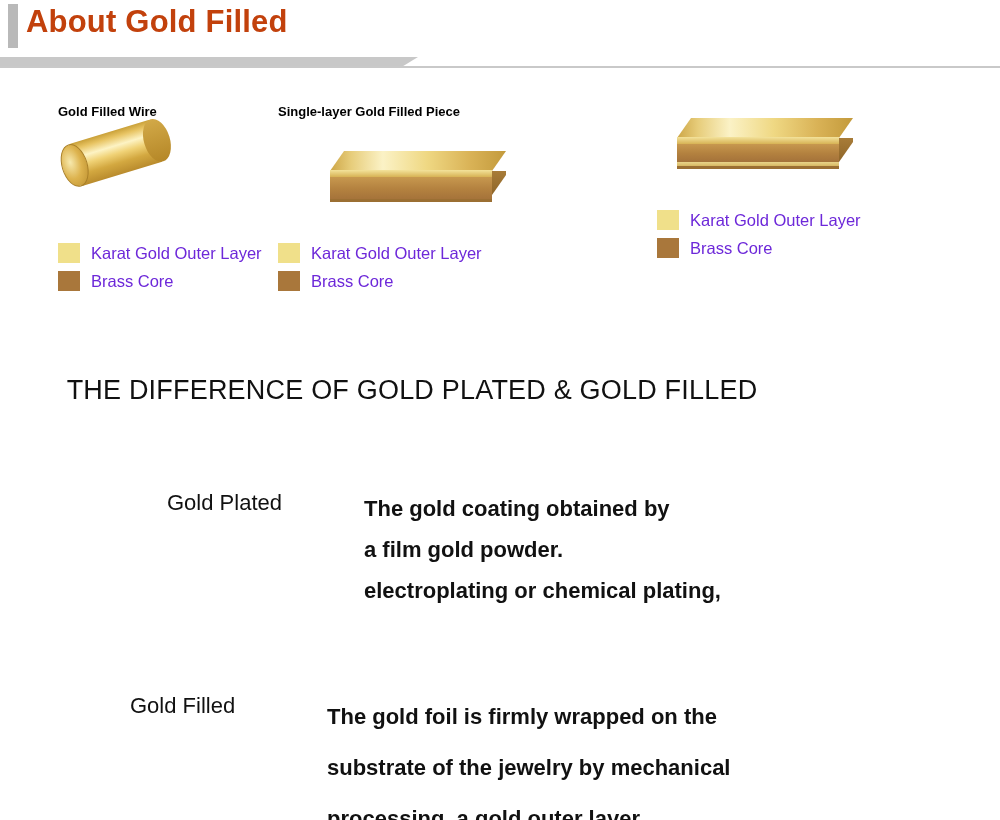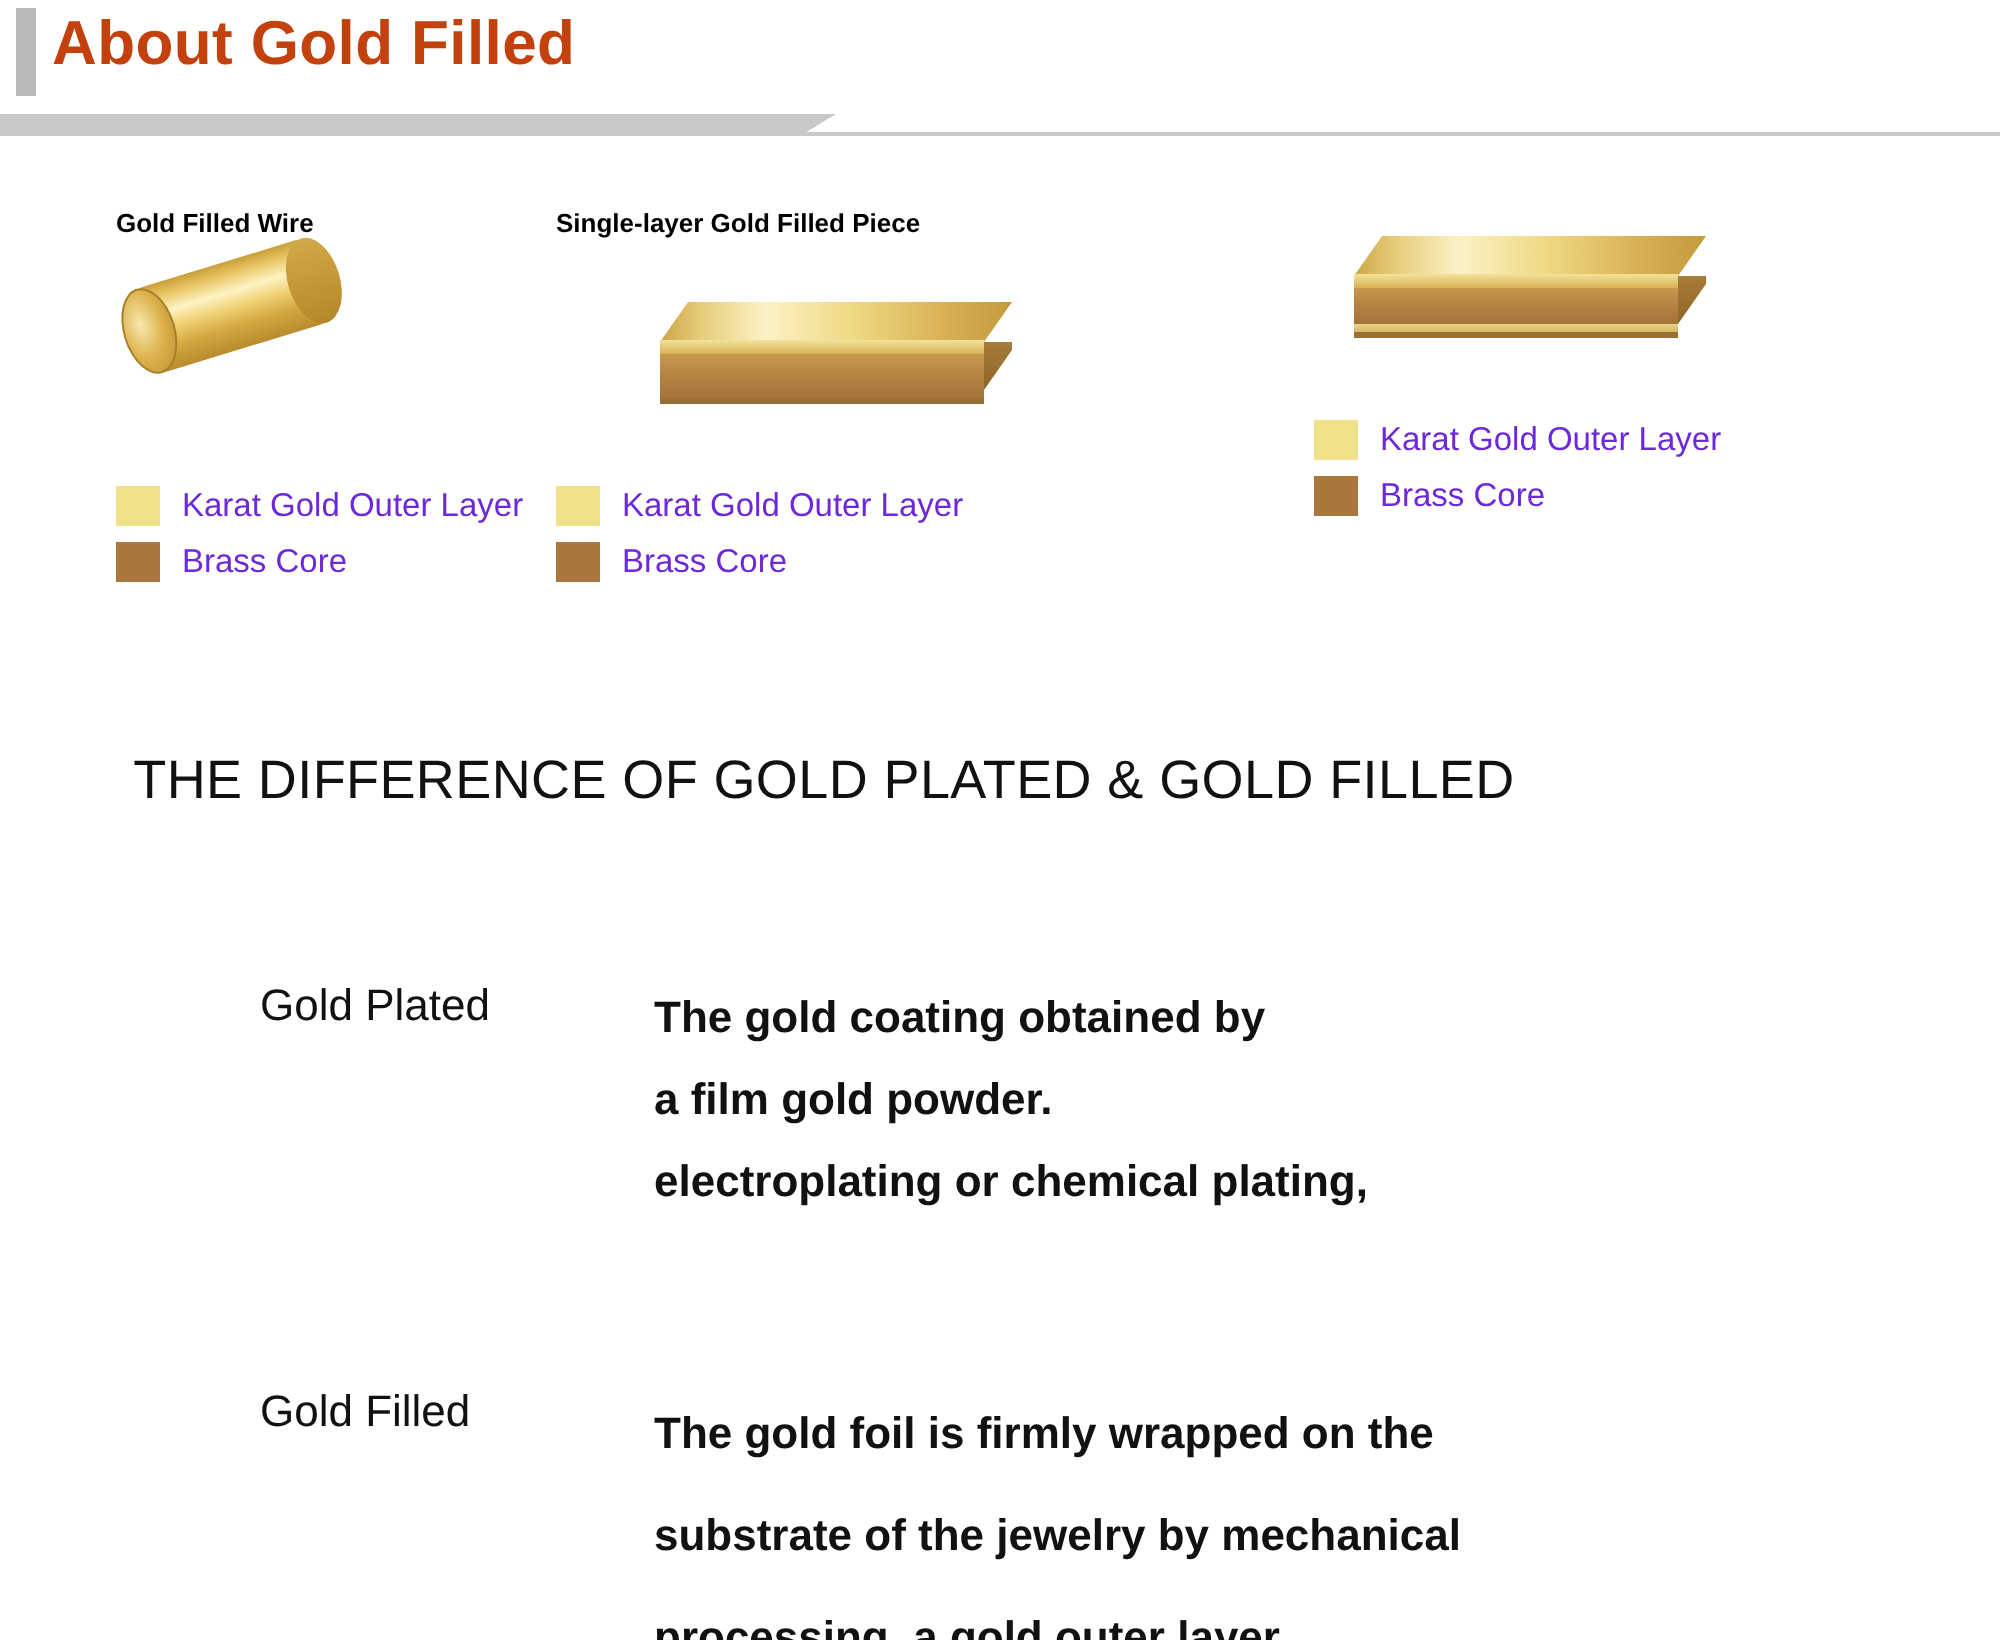--- a/index.html
+++ b/index.html
@@ -352,21 +352,21 @@
       </div>
     </div>
   </div>
 
 </div>
 
 <div class="section-heading">THE DIFFERENCE OF GOLD PLATED &amp; GOLD FILLED</div>
 
 <div class="compare">
 
-  <div class="compare-row" style="height:155px;">
+  <div class="compare-row" style="height:155px;margin-left:37px;">
     <div class="compare-term">Gold Plated</div>
     <div class="compare-desc">
       <div>The gold coating obtained by</div>
       <div>a film gold powder.</div>
       <div>electroplating or chemical plating,</div>
     </div>
   </div>
 
   <div class="compare-row" style="height:155px;">
     <div class="compare-term">Gold Filled</div>

